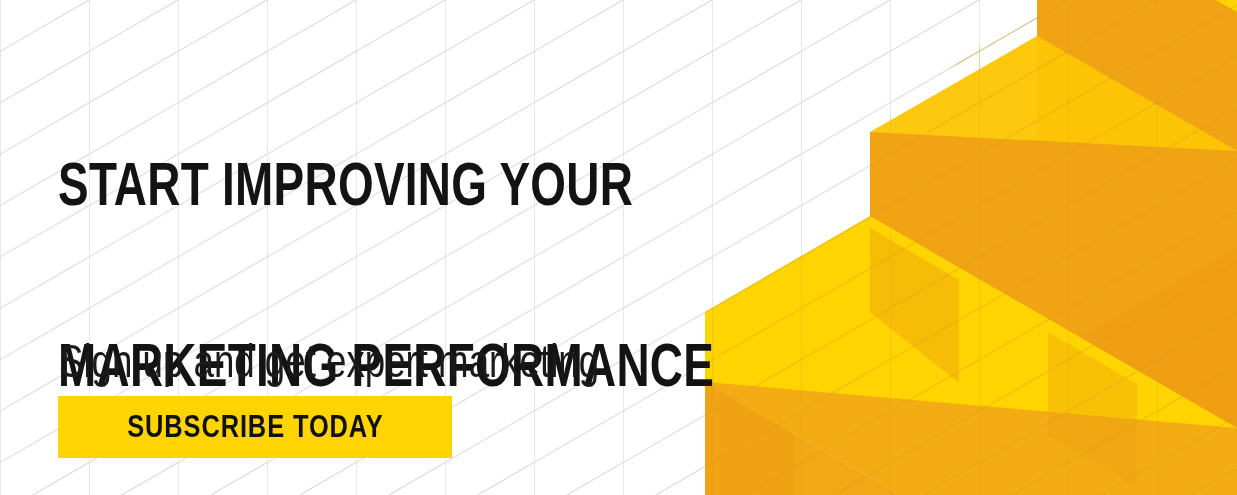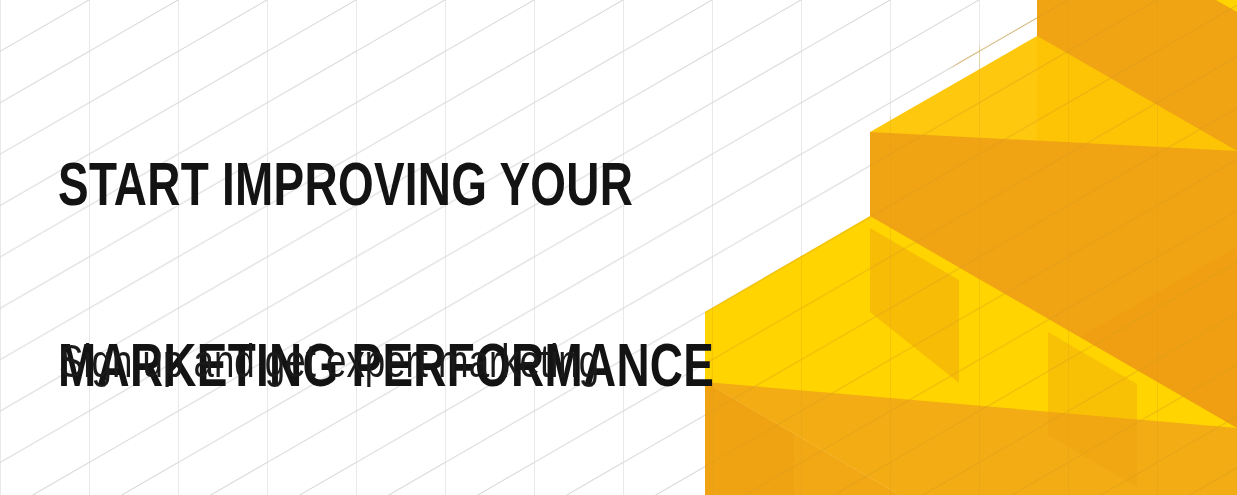--- a/index.html
+++ b/index.html
@@ -142,15 +142,18 @@
     <h1 class="headline">
       <span class="ln">START IMPROVING YOUR</span>
       <span class="ln">MARKETING PERFORMANCE</span>
     </h1>
 
     <p class="subcopy">
       <span class="ln">Sign up and get expert marketing</span>
       
     </p>
 
+    <button class="cta">
+      <span class="cta-label">SUBSCRIBE TODAY</span>
+    </button>
 
   </div>
 </div>
 
 </body></html>

